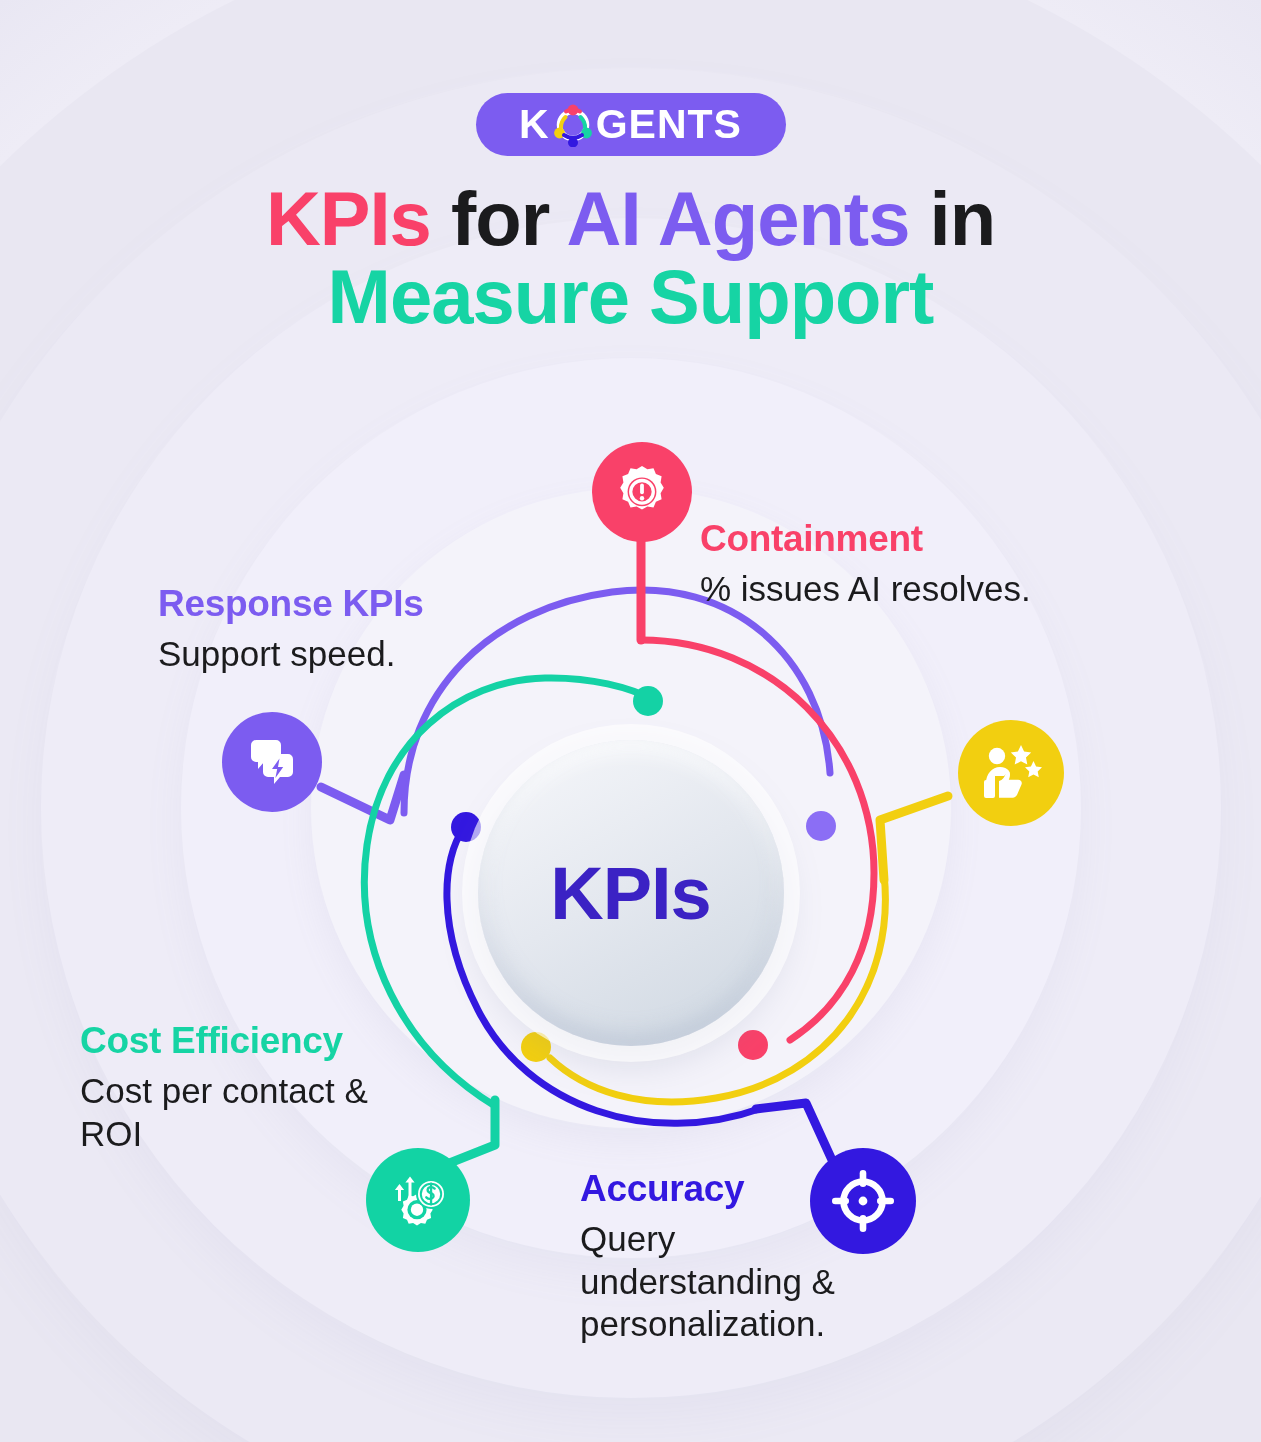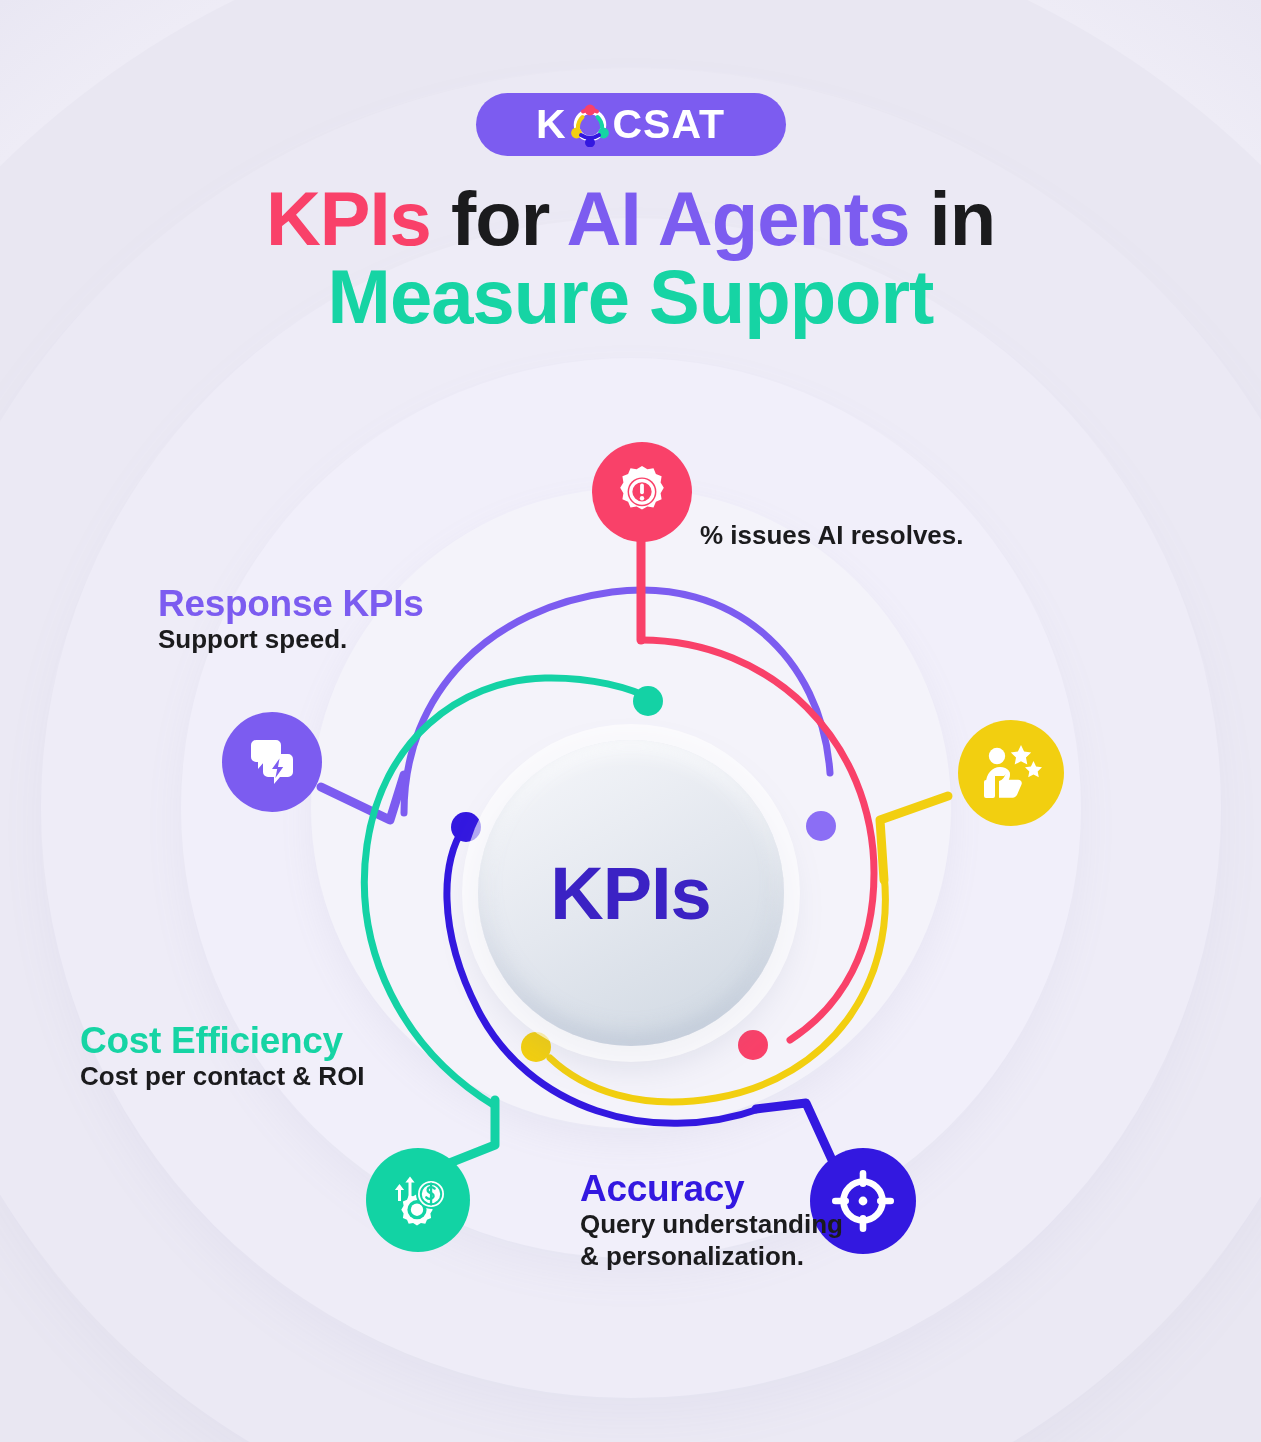--- a/index.html
+++ b/index.html
@@ -55,21 +55,21 @@
   .t-black{ color:#1b1b1d; }
   .t-purple{ color:#7c5cf0; }
   .t-teal{ color:#16d4a4; }
 
   
   #diagram{ position:absolute; left:0; top:0; width:1261px; height:1442px; z-index:5; }
 
   
   .node-label{ position:absolute; z-index:9; }
   .node-title{ font-size:37px; font-weight:800; line-height:1.05; letter-spacing:-.3px; white-space:nowrap;}
-  .node-desc{ font-size:26px; font-weight:700; color:#1b1b1d; line-height:1.22; }
+  .node-desc{ font-size:35px; font-weight:400; color:#1b1b1d; line-height:1.22; margin-top:9px; }
 
   #lbl-containment{ left:700px; top:520px; }
   #lbl-containment .node-title{ color:#f94169; }
 
   #lbl-response{ left:158px; top:585px; }
   #lbl-response .node-title{ color:#7c5cf0; }
 
   #lbl-cx{ left:918px; top:852px; }
   #lbl-cx .node-title{ color:#f2cf10; }
 
@@ -131,21 +131,21 @@
           <circle cx="22" cy="7" r="5.4" fill="#f94169"></circle>
           <circle cx="8.5" cy="30" r="5.4" fill="#f2cf10"></circle>
           <circle cx="35.5" cy="30" r="5.4" fill="#16d4a4"></circle>
           <circle cx="22" cy="39.5" r="5.0" fill="#3318e0"></circle>
           <path d="M14.5 14 q-5 5 -4.5 11" stroke="#f2cf10" stroke-width="4" fill="none" stroke-linecap="round"></path>
           <path d="M29.5 14 q5 5 4.5 11" stroke="#16d4a4" stroke-width="4" fill="none" stroke-linecap="round"></path>
           <path d="M13 32 q9 6 18 0" stroke="#3318e0" stroke-width="4" fill="none" stroke-linecap="round"></path>
           <path d="M15 8.5 q7 -4 14 0" stroke="#f94169" stroke-width="4" fill="none" stroke-linecap="round"></path>
         </svg>
       </span>
-        <span>CSAT</span>
+        <span>GENTS</span>
     </div>
   </div>
 
   <div class="title">
     <div>
       <span class="t-pink">KPIs</span>
       <span class="t-black">for</span>
       <span class="t-purple">AI Agents</span>
       <span class="t-black">in</span>
     </div>
@@ -231,20 +231,21 @@
       <circle cx="31" cy="31" r="4.4" fill="#ffffff"></circle>
       <rect x="27.7" y="0" width="6.6" height="17" rx="3.3" fill="#ffffff"></rect>
       <rect x="27.7" y="45" width="6.6" height="17" rx="3.3" fill="#ffffff"></rect>
       <rect x="0" y="27.7" width="17" height="6.6" rx="3.3" fill="#ffffff"></rect>
       <rect x="45" y="27.7" width="17" height="6.6" rx="3.3" fill="#ffffff"></rect>
       <circle cx="31" cy="31" r="19.5" fill="none" stroke="#3318e0" stroke-width="0"></circle>
     </svg>
   </div>
 
   <div class="node-label" id="lbl-containment">
+    <div class="node-title">Containment</div>
     <div class="node-desc">% issues AI resolves.</div>
   </div>
 
   <div class="node-label" id="lbl-response">
     <div class="node-title">Response KPIs</div>
     <div class="node-desc">Support speed.</div>
   </div>
 
 
   <div class="node-label" id="lbl-cost">

